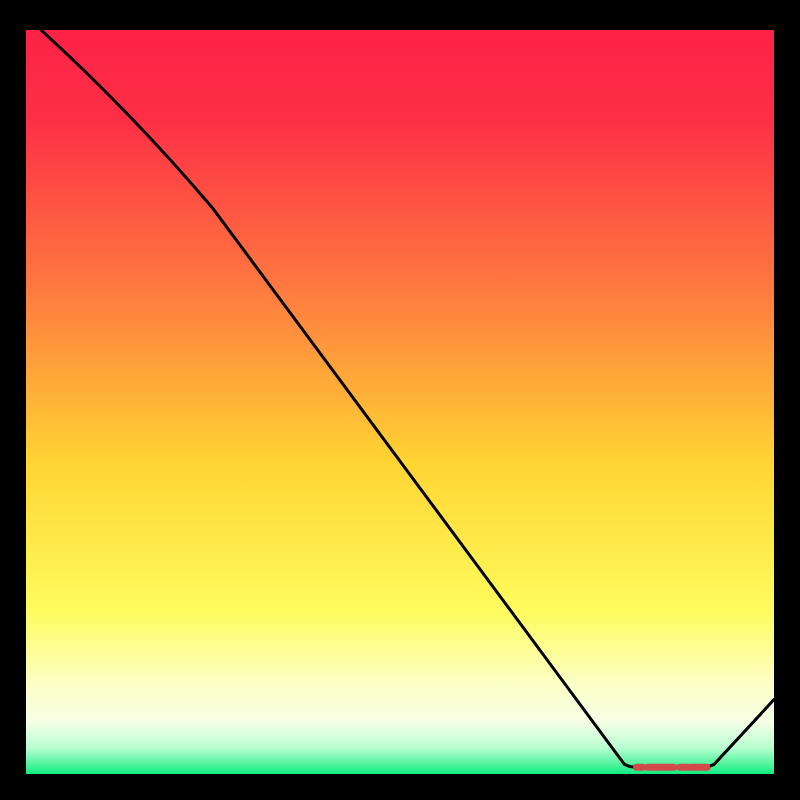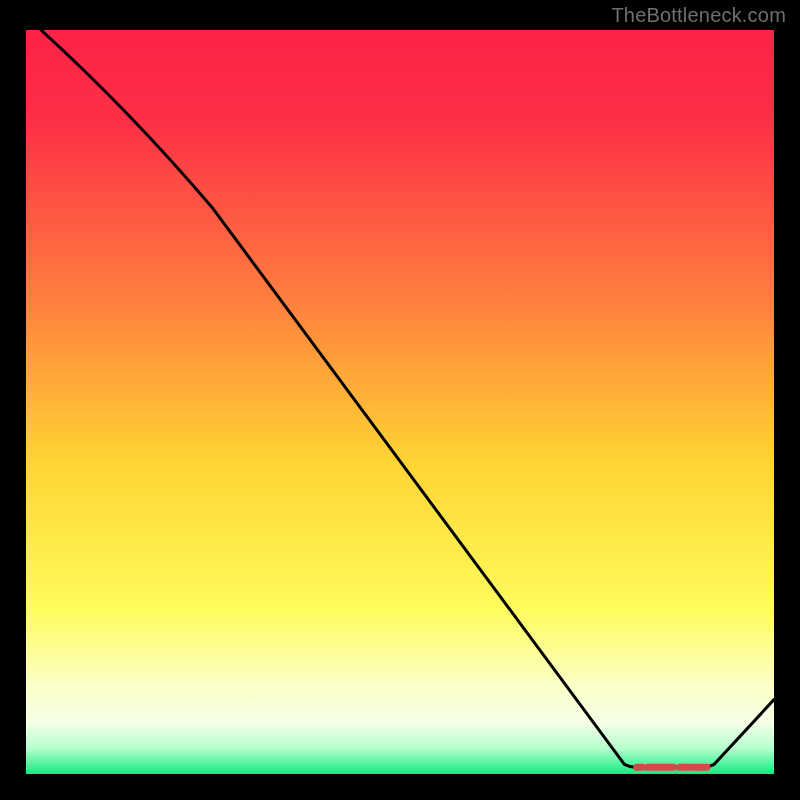--- a/index.html
+++ b/index.html
@@ -34,21 +34,20 @@
     height: 744px;
   }
   .plot svg {
     display: block;
   }
 </style>
 </head>
 <body>
 
 <div class="wrap">
-  <div class="attribution">TheBottleneck.com</div>
 
   <div class="plot">
     <svg id="plot-svg" width="748" height="744" viewBox="0 0 748 744">
       <defs>
         <linearGradient id="bg-grad" x1="0" y1="0" x2="0" y2="1">
           <stop id="g0" offset="0%" stop-color="#fd2246"></stop>
           <stop id="g1" offset="12%" stop-color="#fd2f46"></stop>
           <stop id="g2" offset="35%" stop-color="#ff7a3f"></stop>
           <stop id="g3" offset="58%" stop-color="#ffd433"></stop>
           <stop id="g4" offset="78%" stop-color="#fffc5d"></stop>

